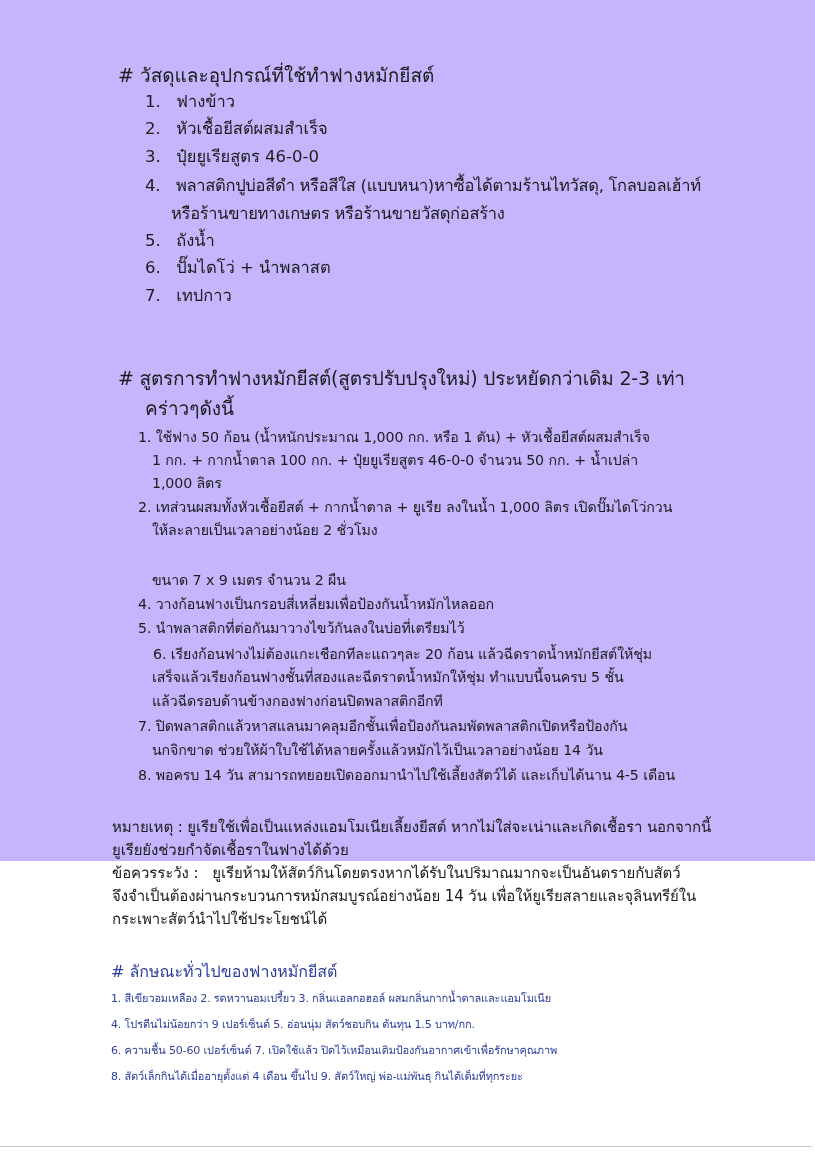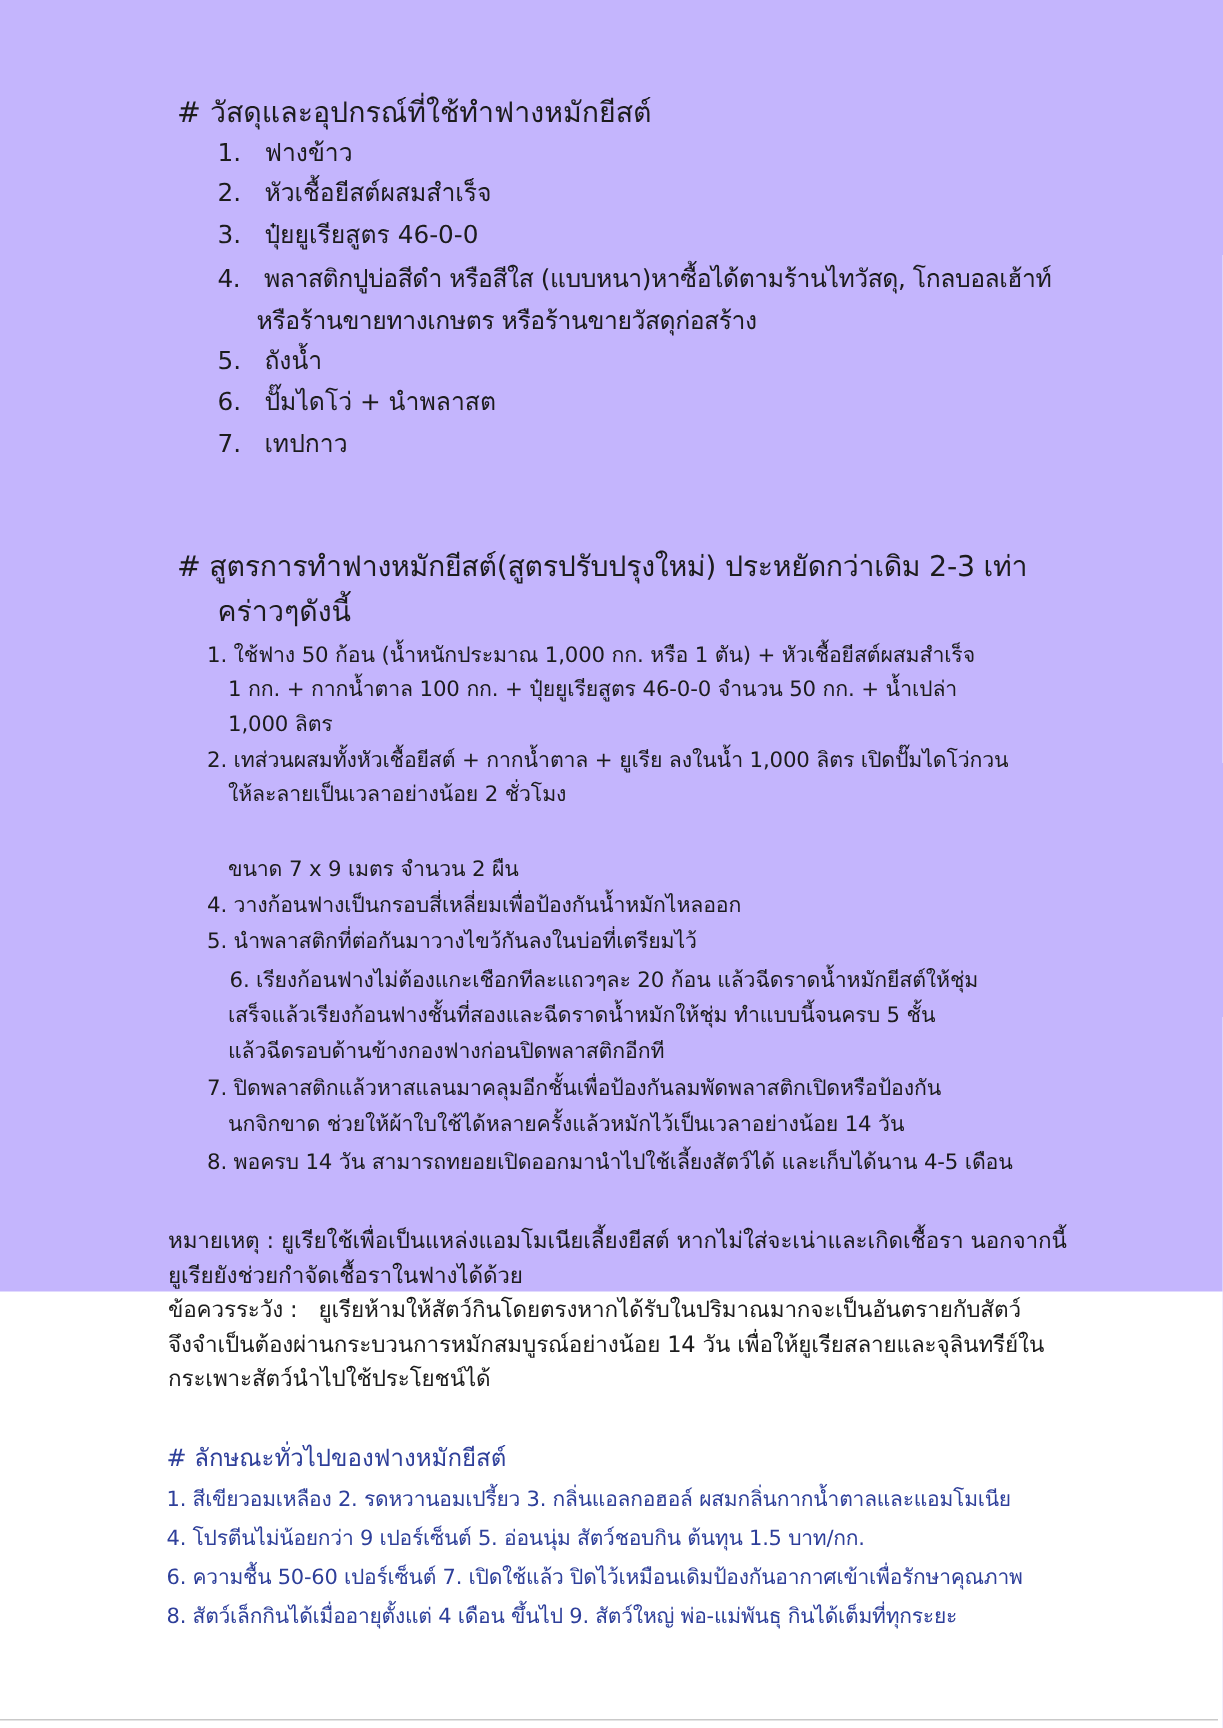--- a/index.html
+++ b/index.html
@@ -48,21 +48,21 @@
     .note {
       font-size: 15px;
       color: #1c1c1c;
       letter-spacing: -0.1px;
     }
     .blue-h {
       font-size: 16px;
       color: #2e3f9a;
     }
     .blue-item {
-      font-size: 14px;
+      font-size: 11px;
       color: #2e3f9a;
       letter-spacing: -0.15px;
     }
     .num { display: inline-block; }
   </style>
 </head>
 <body>
 
 <div class="page">
 

